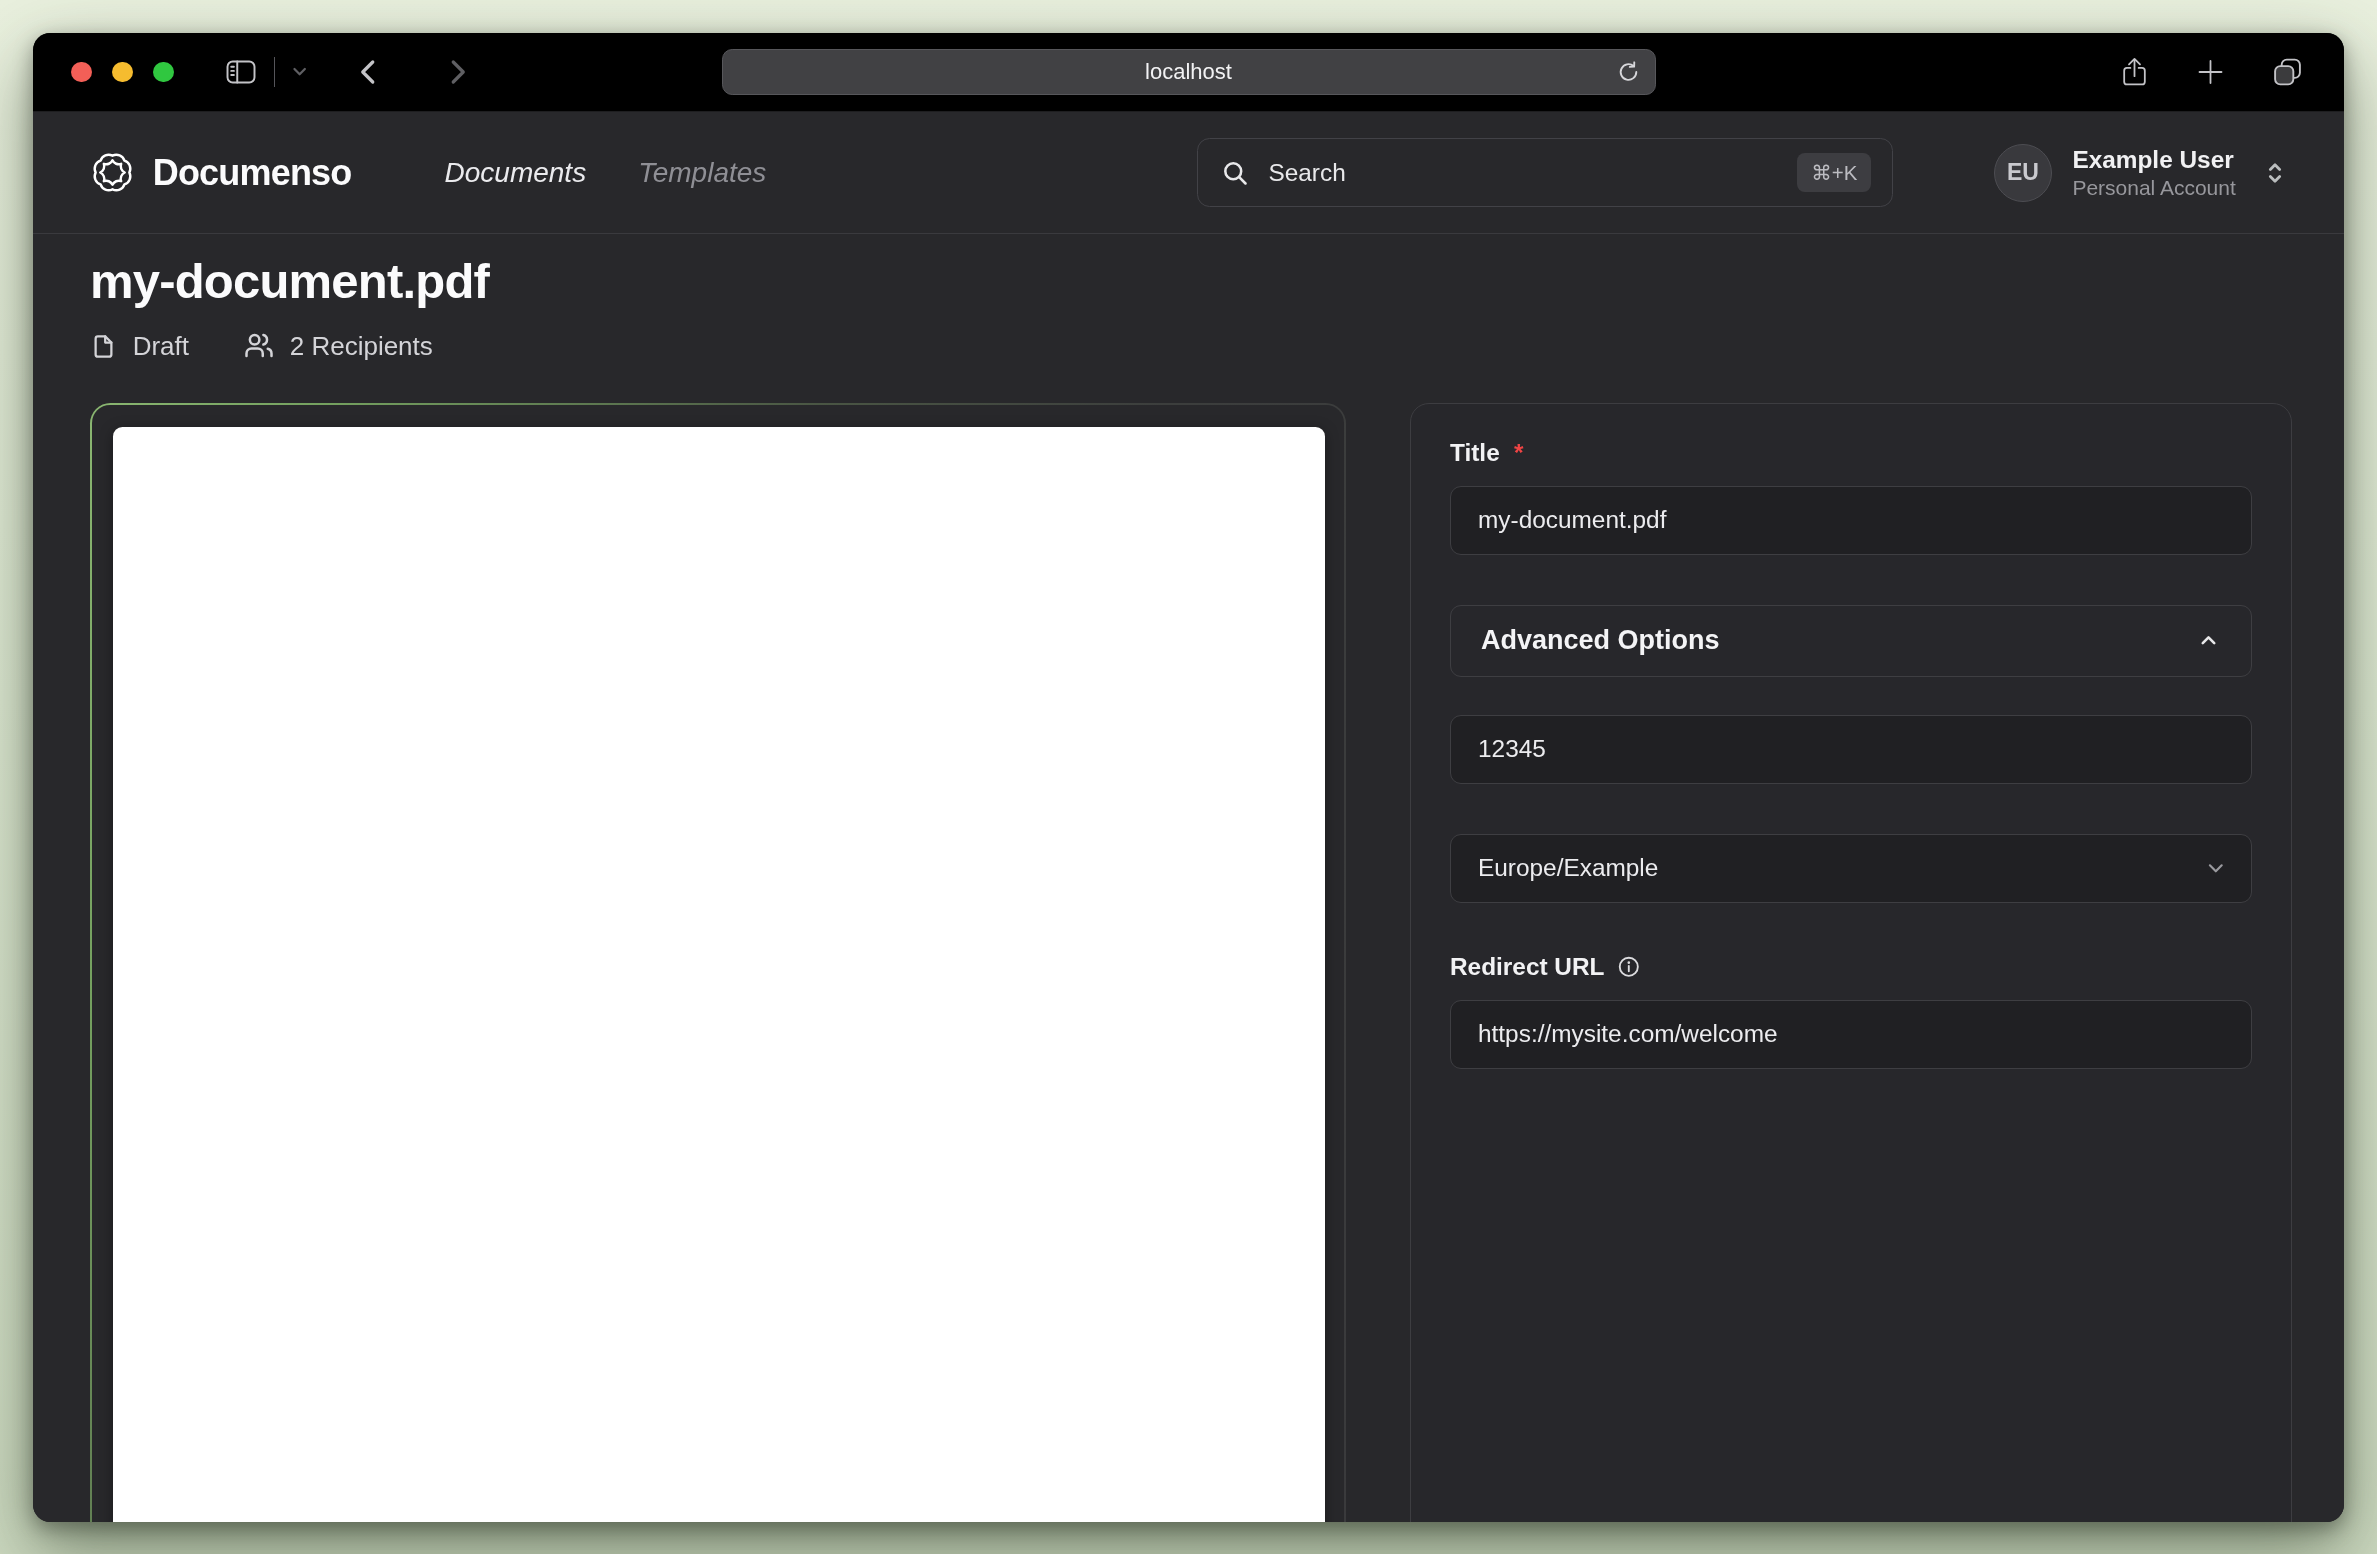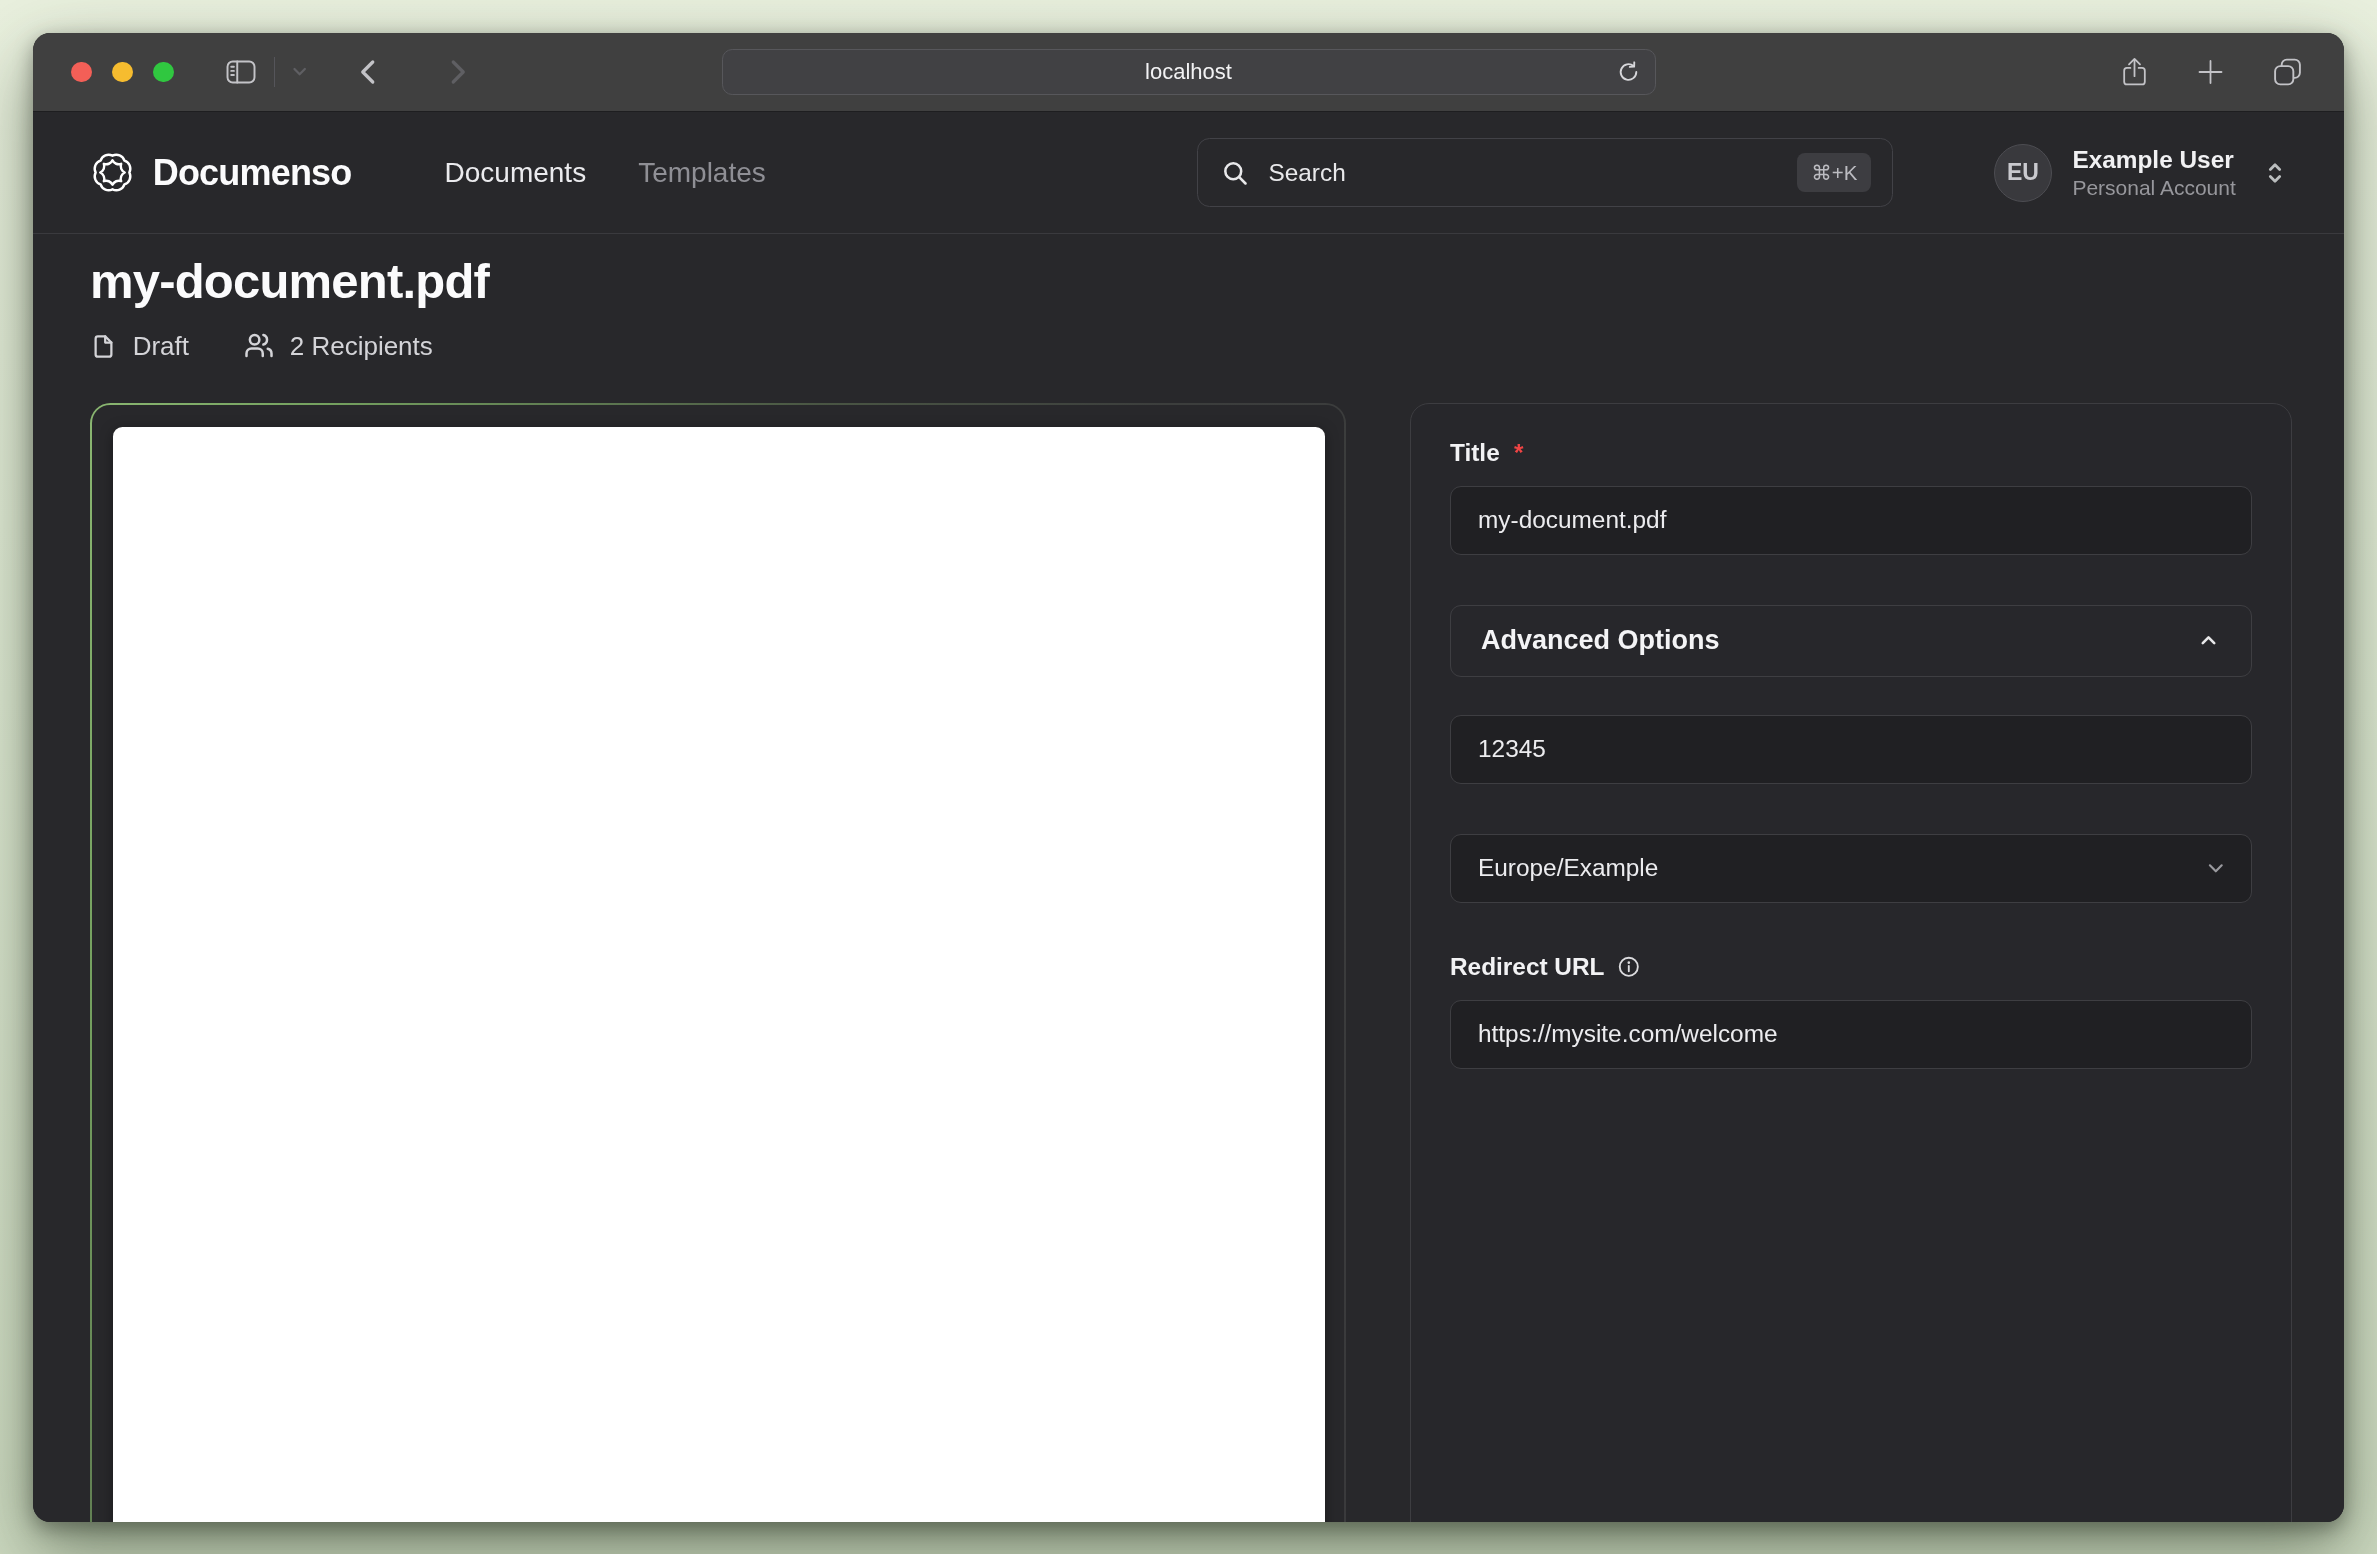--- a/index.html
+++ b/index.html
@@ -12,21 +12,21 @@
   svg { display:block; }
 
   
   .window {
     position:absolute; left:33px; top:33px; width:2311px; height:1489px;
     border-radius:17.3px; overflow:hidden; background:#26262a;
     box-shadow:0 28px 71px rgba(45,60,38,.55), 0 6.3px 19px rgba(0,0,0,.35);
     display:flex; flex-direction:column;
   }
   .toolbar {
-    height:79px; flex:0 0 79px; background:#404040; border-bottom:0.8px solid #1e1e20;
+    height:79px; flex:0 0 79px; background:#000000; border-bottom:0.8px solid #1e1e20;
     display:flex; align-items:center; padding:0 38px; position:relative;
   }
   .lights { display:flex; gap:20.5px; align-items:center; }
   .light { width:20.5px; height:20.5px; border-radius:50%; }
   .light.red { background:#f35f57; }
   .light.yellow { background:#f6bc2f; }
   .light.green { background:#30c740; }
   .tb-icon { color:#c3c3c7; }
   .tb-icon.dim { color:#5f5f63; }
   .tb-divider { width:0.8px; height:30px; background:#55555a; margin:0 15.7px; }
@@ -42,21 +42,21 @@
   
   .app { flex:1; background:#28282b; display:flex; flex-direction:column; overflow:hidden; }
   .app-header {
     height:122px; flex:0 0 122px; border-bottom:0.8px solid #3a3a3e;
     display:flex; align-items:center; padding:0 55px;
   }
   .brand { display:flex; align-items:center; gap:15.7px; }
   .brand-logo { color:#ffffff; }
   .brand-name { color:#fbfbfc; font-size:36px; font-weight:700; letter-spacing:-0.8px; }
   .nav { display:flex; gap:52px; margin-left:93px; }
-  .nav-link { font-size:28px; color:#ebebee; font-weight:500; cursor:pointer; }
+  .nav-link { font-size:28px; color:#ebebee; font-weight:500; cursor:pointer;font-style:italic; }
   .nav-link.muted { color:#8f8f95; }
   .search-box {
     margin-left:auto; width:696px; height:69px; border:1.6px solid #424247; border-radius:12.6px;
     display:flex; align-items:center; padding:0 20.5px 0 23.6px; cursor:pointer;
   }
   .search-icon { color:#e8e8ea; margin-right:19px; }
   .search-label { color:#e8e8ea; font-size:24.4px; }
   .kbd {
     margin-left:auto; background:#3d3d41; border-radius:7.9px; padding:7.9px 14px;
     color:#bcbcc1; font-size:20.5px;

